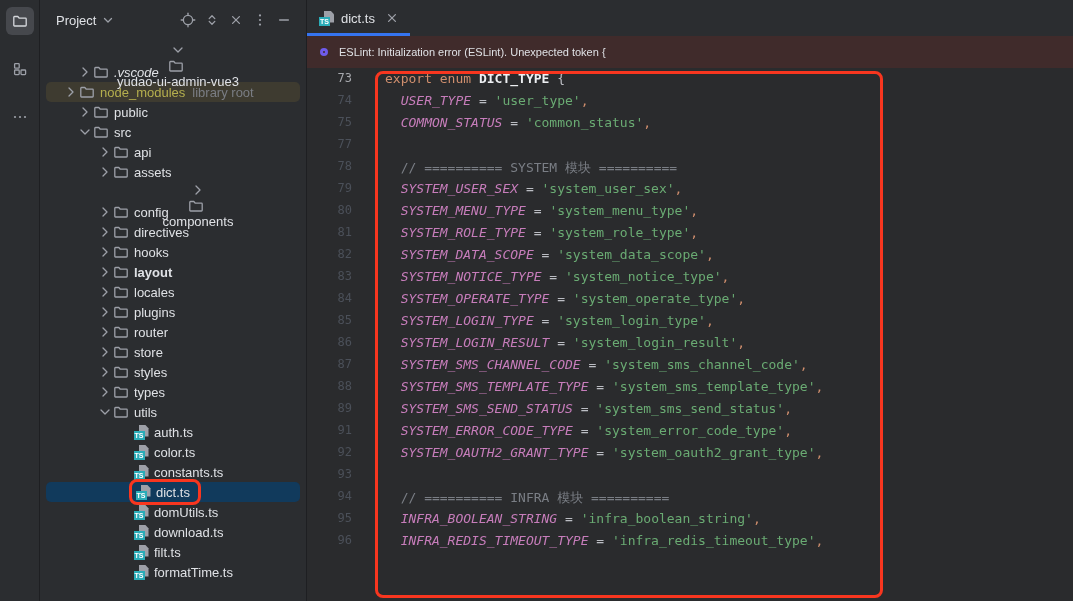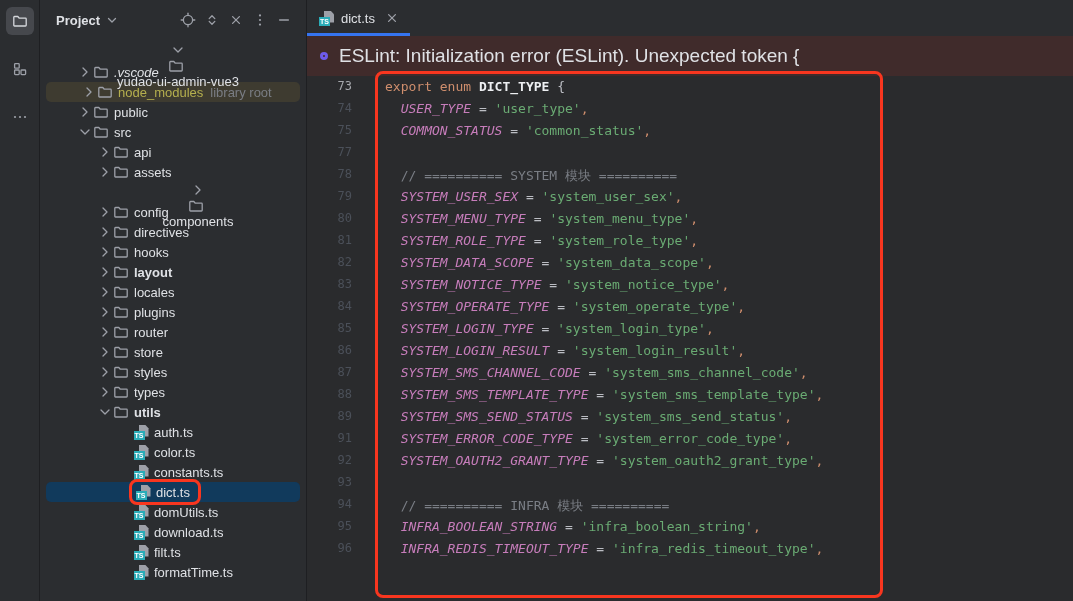--- a/index.html
+++ b/index.html
@@ -10,21 +10,21 @@
   
   .rail { width:40px; flex:none; background:var(--panelBg); border-right:1px solid var(--border);
           display:flex; flex-direction:column; align-items:center; padding-top:7px; gap:20px; }
   .rail-btn { width:28px; height:28px; border-radius:6px; display:flex; align-items:center; justify-content:center; color:var(--iconColor); }
   .rail-btn.active { background:#46484D; color:#D5D7DC; }
 
   
   .tree-panel { width:267px; flex:none; background:var(--panelBg); border-right:1px solid var(--border);
                 display:flex; flex-direction:column; position:relative; }
   .panel-header { height:40px; flex:none; display:flex; align-items:center; padding:0 10px 0 16px;
-                  color:var(--treeText); font-size:13px; font-weight:bold; }
+                  color:var(--treeText); font-size:13px; font-weight:normal; }
   .panel-title { display:flex; align-items:center; gap:4px; }
   .panel-title .chev { color:var(--iconColor); display:flex; }
   .panel-header .spacer { flex:1; }
   .tool-icon { width:24px; height:24px; display:flex; align-items:center; justify-content:center; color:var(--iconColor); }
 
   .tree { flex:1; overflow:hidden; padding-top:2px; position:relative; }
   .trow { height:20px; display:flex; align-items:center; font-size:13px; color:var(--treeText);
           margin:0 6px; border-radius:5px; white-space:nowrap; }
   .trow.excluded { background:var(--excludedBg); }
   .trow.excluded .label { color:var(--excludedText); }
@@ -44,22 +44,22 @@
                       font-family:"Liberation Sans",sans-serif; }
 
   
   .editor { flex:1; display:flex; flex-direction:column; background:var(--editorBg); position:relative; }
   .tabbar { height:36px; flex:none; background:var(--panelBg); display:flex; }
   .tab { height:36px; display:flex; align-items:center; gap:7px; padding:0 10px 0 12px; position:relative;
          color:var(--treeText); font-size:13px; }
   .tab::after { content:""; position:absolute; left:0; right:0; bottom:0; height:3px; background:var(--tabUnderline); }
   .tab-close { color:var(--iconColor); display:flex; margin-left:2px; }
 
-  .banner { height:40px; flex:none; background:var(--bannerBg); display:flex; align-items:center;
-            gap:11px; padding:0 13px; color:var(--bannerText); font-size:19px; }
+  .banner { height:32px; flex:none; background:var(--bannerBg); display:flex; align-items:center;
+            gap:11px; padding:0 13px; color:var(--bannerText); font-size:11px; }
   .eslint-ring { width:8px; height:8px; flex:none; border:3.5px solid var(--eslintRing); border-radius:50%; }
 
   .code { flex:1; padding-top:3px; font-family:"DejaVu Sans Mono", monospace; font-size:13px; position:relative; }
   .cline { height:22px; display:flex; align-items:flex-start; white-space:pre; }
   .lnum { width:45px; flex:none; text-align:right; color:var(--lineNum); font-size:12px; }
   .lnum.active { color:var(--lineNumActive); }
   .ltext { padding-left:33px; }
   .tk-kw { color:var(--kw); }
   .tk-nm { color:var(--enumName); font-weight:bold; }
   .tk-pn { color:var(--punct); }
@@ -170,21 +170,21 @@
               <polyline points="6 4 10 8 6 12"></polyline>
             </svg>
           </span>
           <span class="t-icon">
             <svg width="16" height="16" viewBox="0 0 16 16" fill="none" stroke="currentColor" stroke-width="1.3" stroke-linecap="round" stroke-linejoin="round">
               <path d="M1.8 4.2c0-.4.3-.7.7-.7h3.3l1.5 1.7h6.2c.4 0 .7.3.7.7v6.4c0 .4-.3.7-.7.7H2.5c-.4 0-.7-.3-.7-.7z"></path>
             </svg>
           </span>
           <span class="label">.vscode</span>
         </div>
-        <div class="trow excluded" style="padding-left: 34px;">
+        <div class="trow excluded" style="padding-left: 16px;">
           <span class="chev-slot">
             <svg width="16" height="16" viewBox="0 0 16 16" fill="none" stroke="currentColor" stroke-width="1.3" stroke-linecap="round" stroke-linejoin="round">
               <polyline points="6 4 10 8 6 12"></polyline>
             </svg>
           </span>
           <span class="t-icon">
             <svg width="16" height="16" viewBox="0 0 16 16" fill="none" stroke="currentColor" stroke-width="1.3" stroke-linecap="round" stroke-linejoin="round">
               <path d="M1.8 4.2c0-.4.3-.7.7-.7h3.3l1.5 1.7h6.2c.4 0 .7.3.7.7v6.4c0 .4-.3.7-.7.7H2.5c-.4 0-.7-.3-.7-.7z"></path>
             </svg>
           </span>
@@ -379,21 +379,21 @@
               <polyline points="6 4 10 8 6 12"></polyline>
             </svg>
           </span>
           <span class="t-icon">
             <svg width="16" height="16" viewBox="0 0 16 16" fill="none" stroke="currentColor" stroke-width="1.3" stroke-linecap="round" stroke-linejoin="round">
               <path d="M1.8 4.2c0-.4.3-.7.7-.7h3.3l1.5 1.7h6.2c.4 0 .7.3.7.7v6.4c0 .4-.3.7-.7.7H2.5c-.4 0-.7-.3-.7-.7z"></path>
             </svg>
           </span>
           <span class="label">types</span>
         </div>
-        <div class="trow" style="padding-left: 50px; font-weight: bold;">
+        <div class="trow" style="padding-left: 50px;">
           <span class="chev-slot">
             <svg width="16" height="16" viewBox="0 0 16 16" fill="none" stroke="currentColor" stroke-width="1.3" stroke-linecap="round" stroke-linejoin="round">
               <polyline points="4 6 8 10 12 6"></polyline>
             </svg>
           </span>
           <span class="t-icon">
             <svg width="16" height="16" viewBox="0 0 16 16" fill="none" stroke="currentColor" stroke-width="1.3" stroke-linecap="round" stroke-linejoin="round">
               <path d="M1.8 4.2c0-.4.3-.7.7-.7h3.3l1.5 1.7h6.2c.4 0 .7.3.7.7v6.4c0 .4-.3.7-.7.7H2.5c-.4 0-.7-.3-.7-.7z"></path>
             </svg>
           </span>

